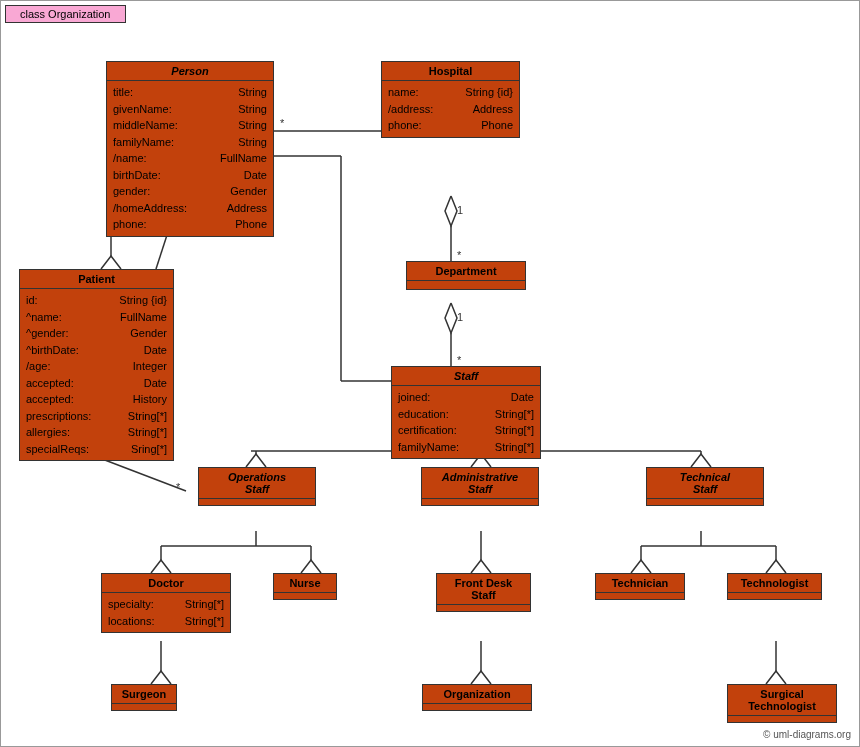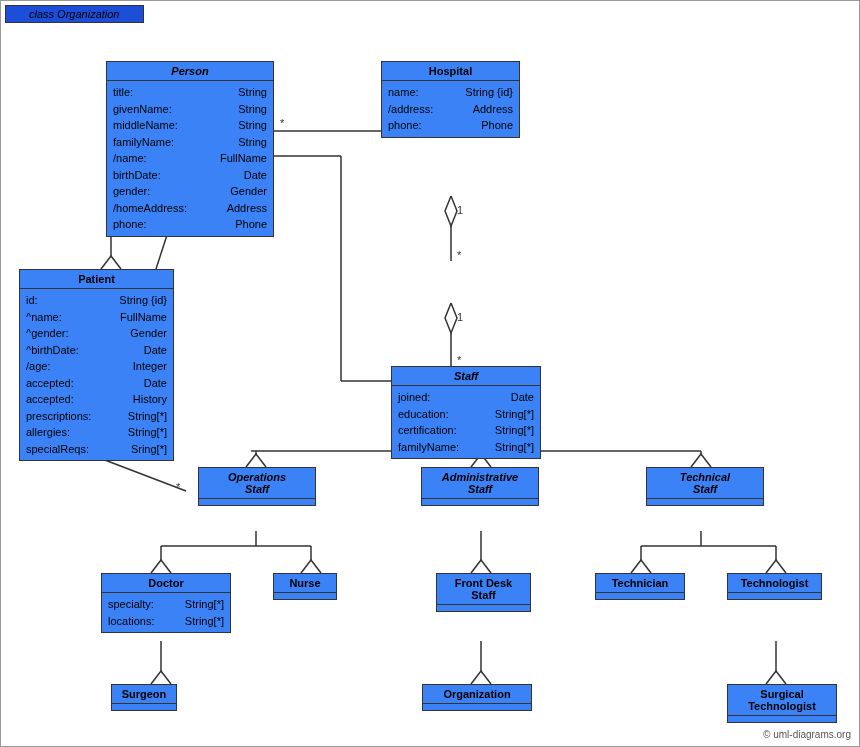--- a/index.html
+++ b/index.html
@@ -16,30 +16,29 @@
       position: relative;
       width: 860px;
       height: 747px;
       background: #fff;
       border: 1px solid #999;
     }
     .class-label {
       position: absolute;
       top: 4px;
       left: 4px;
-      background: #1d4ed8;
+      background: #f9a8d4;
       border: 1px solid #333;
-      padding: 2px 23px;
+      padding: 2px 14px;
       font-size: 11px;
-      font-style: italic;
     }
     .uml-box {
       position: absolute;
       border: 1.5px solid #333;
-      background: #3b82f6;
+      background: #c2410c;
       font-size: 11px;
     }
     .uml-box .header {
       text-align: center;
       padding: 3px 6px;
       border-bottom: 1.5px solid #333;
       font-style: italic;
       font-weight: bold;
     }
     .uml-box .header.normal {
@@ -212,20 +211,26 @@
           <span class="attr-name">/address:</span>
           <span class="attr-type">Address</span>
         </div>
       <div class="attr-row">
           <span class="attr-name">phone:</span>
           <span class="attr-type">Phone</span>
         </div>
     </div>
   </div>
 
+  <div class="uml-box" style="left:405px; top:260px; width:120px;">
+    <div class="header normal">
+      <span>Department</span>
+    </div>
+    <div class="attrs" style="min-height:8px;"></div>
+  </div>
 
   <div class="uml-box" style="left:390px; top:365px; width:150px;">
     <div class="header">
       <em>Staff</em>
     </div>
     <div class="attrs">
       <div class="attr-row">
           <span class="attr-name">joined:</span>
           <span class="attr-type">Date</span>
         </div>

